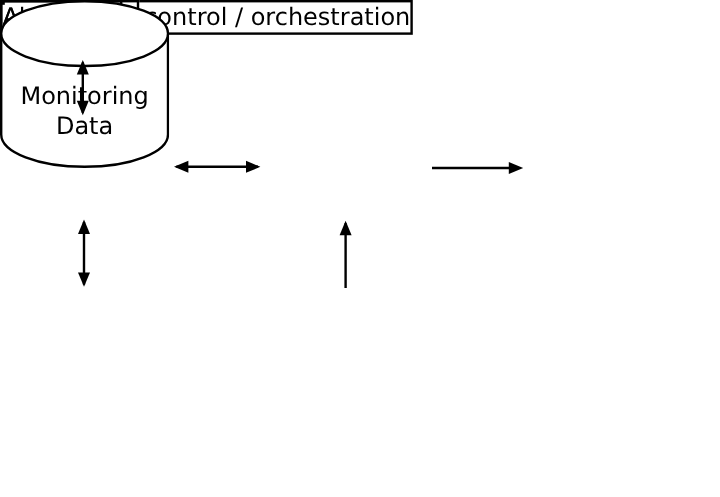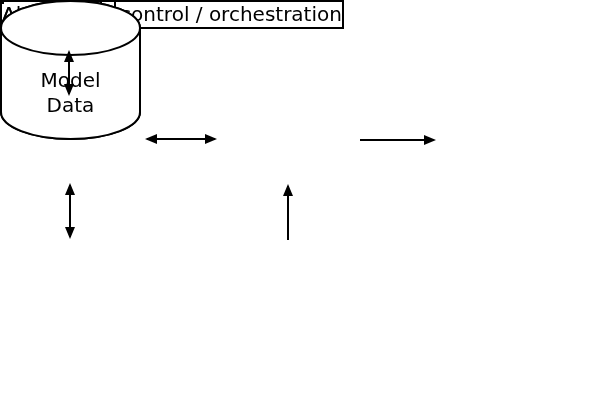--- a/index.html
+++ b/index.html
@@ -63,28 +63,20 @@
 
   <div class="cyl-wrap" style="left: 0px;">
     <svg class="cyl-shape" width="141" height="140" viewBox="0 0 141 140">
       <path d="M 1 28 L 1 112 A 69.5 27 0 0 0 140 112 L 140 28"></path>
       <ellipse cx="70.5" cy="28" rx="69.5" ry="27"></ellipse>
     </svg>
     <div class="cyl-label">Monitoring
 Data</div>
   </div>
 
-  <div class="cyl-wrap" style="">
-    <svg class="cyl-shape" width="141" height="140" viewBox="0 0 141 140">
-      <path d="M 1 28 L 1 112 A 69.5 27 0 0 0 140 112 L 140 28"></path>
-      <ellipse cx="70.5" cy="28" rx="69.5" ry="27"></ellipse>
-    </svg>
-    <div class="cyl-label">Model
-Data</div>
-  </div>
 
   <svg class="connector-layer" width="600" height="414" viewBox="0 0 600 414">
 
     <g>
       <line x1="69" y1="52" x2="69" y2="94"></line>
       <polygon points="69,50 74,62 64,62"></polygon>
       <polygon points="69,96 74,84 64,84"></polygon>
     </g>
 
     <g>

